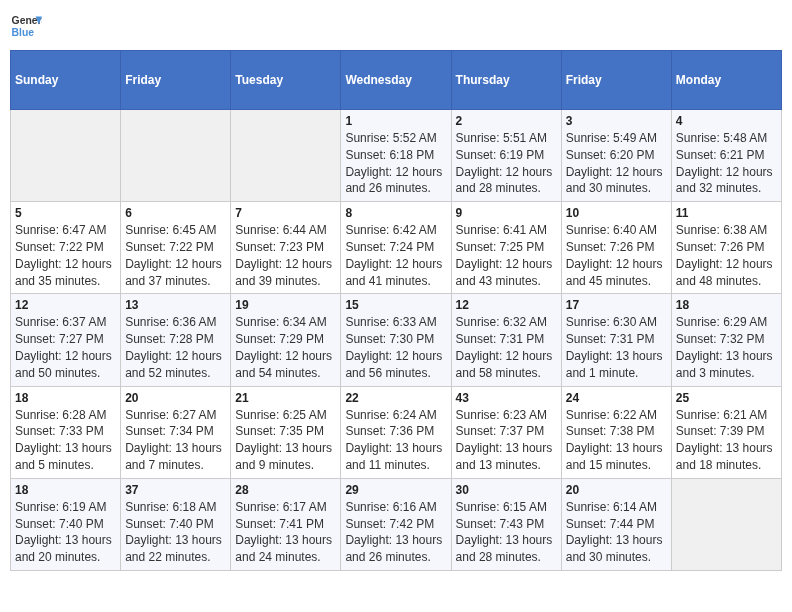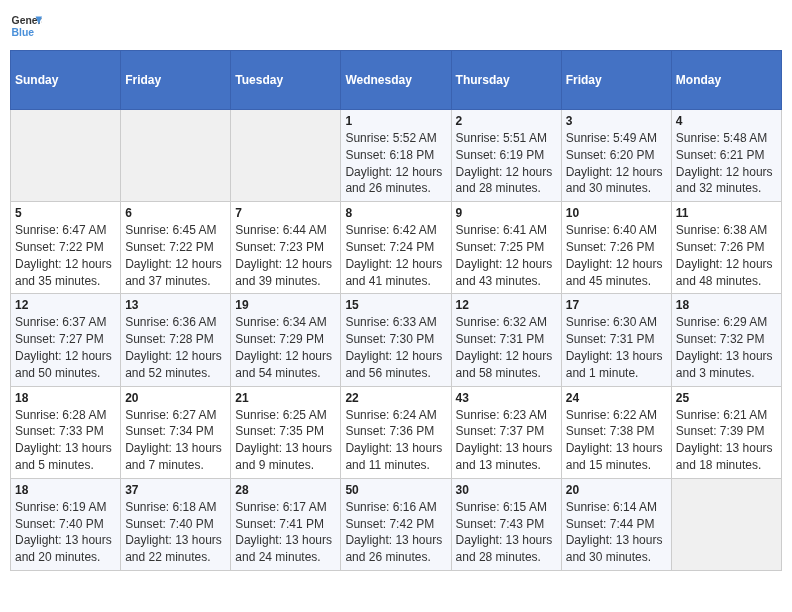--- a/index.html
+++ b/index.html
@@ -228,21 +228,21 @@
         </td>
         <td>
           <div class="day-number">37</div>
           <div class="day-info">Sunrise: 6:18 AM<br>Sunset: 7:40 PM<br>Daylight: 13 hours<br>and 22 minutes.</div>
         </td>
         <td>
           <div class="day-number">28</div>
           <div class="day-info">Sunrise: 6:17 AM<br>Sunset: 7:41 PM<br>Daylight: 13 hours<br>and 24 minutes.</div>
         </td>
         <td>
-          <div class="day-number">50</div>
+          <div class="day-number">29</div>
           <div class="day-info">Sunrise: 6:16 AM<br>Sunset: 7:42 PM<br>Daylight: 13 hours<br>and 26 minutes.</div>
         </td>
         <td>
           <div class="day-number">30</div>
           <div class="day-info">Sunrise: 6:15 AM<br>Sunset: 7:43 PM<br>Daylight: 13 hours<br>and 28 minutes.</div>
         </td>
         <td>
           <div class="day-number">20</div>
           <div class="day-info">Sunrise: 6:14 AM<br>Sunset: 7:44 PM<br>Daylight: 13 hours<br>and 30 minutes.</div>
         </td>

